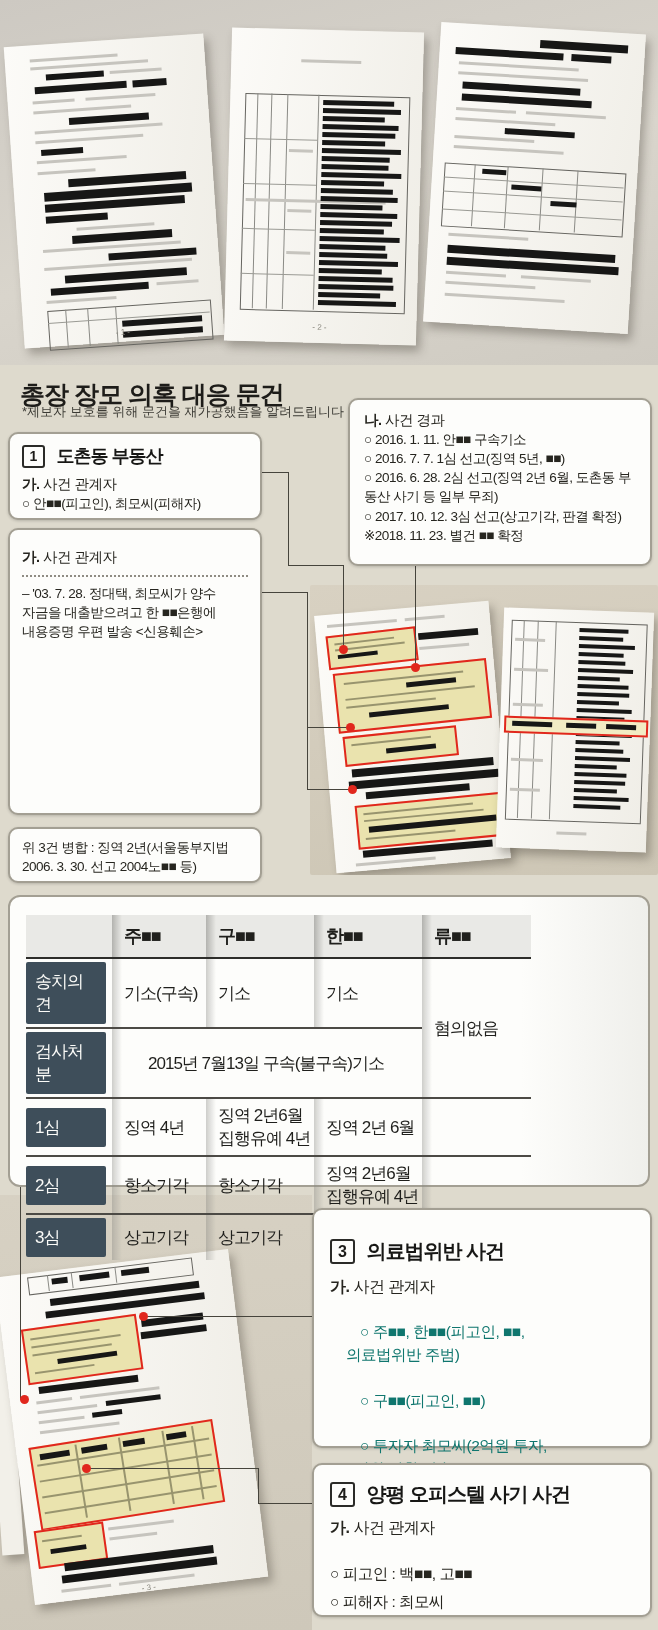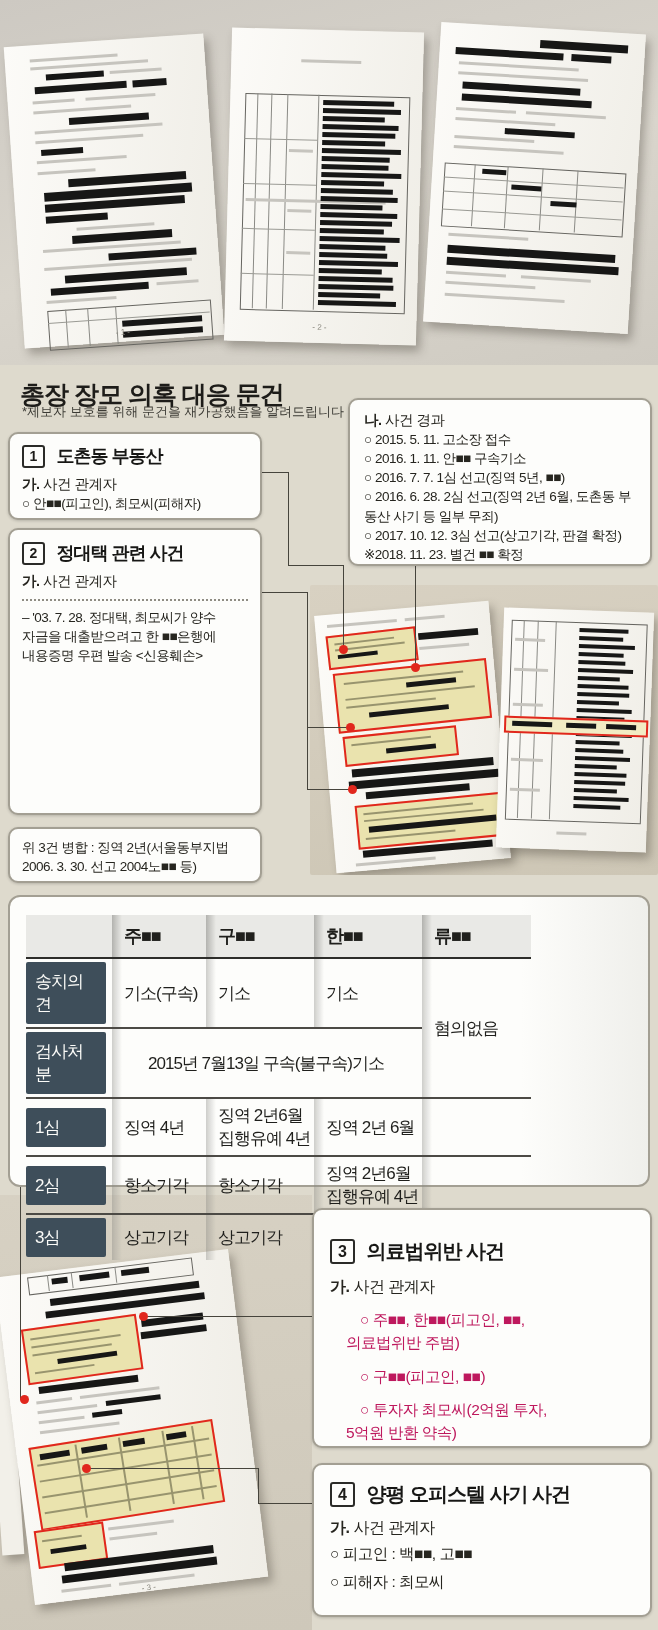--- a/index.html
+++ b/index.html
@@ -41,23 +41,23 @@
   .badge{display:inline-block;border:2px solid #2b2b28;border-radius:3px;min-width:19px;
        height:19px;line-height:19px;text-align:center;font-weight:bold;font-size:14px;
        margin-right:7px;vertical-align:1px;color:#1d1c19;}
   .btitle{font-weight:bold;font-size:18px;color:#171715;letter-spacing:-1px;}
   .btitle2{font-weight:bold;font-size:20px;color:#171715;letter-spacing:-1px;}
   .sec{font-size:14.5px;color:#26251f;margin-top:7px;letter-spacing:-0.5px;}
   .sec b{font-weight:bold;}
   .body{font-size:13.5px;line-height:1.42;color:#26251f;white-space:pre-line;letter-spacing:-0.5px;}
   .note{background:#e6e4dc;border-radius:4px;padding:4px 7px;margin:6px -4px;}
   .dotted{border-top:2px dotted #8f8c83;margin:8px 0 7px 0;}
-  .blist{font-size:15.5px;line-height:1.5;color:#be185d;white-space:pre-line;
-       letter-spacing:-0.5px;padding-left:16px;text-indent:14px;margin-top:10px;}
-  .blist2{font-size:15.5px;line-height:1.65;color:#26251f;white-space:pre-line;letter-spacing:-0.5px;margin-top:2px;}
+  .blist{font-size:15.5px;line-height:1.5;color:#0f766e;white-space:pre-line;
+       letter-spacing:-0.5px;padding-left:16px;text-indent:14px;margin-top:22px;}
+  .blist2{font-size:15.5px;line-height:1.65;color:#26251f;white-space:pre-line;letter-spacing:-0.5px;margin-top:22px;}
   
   .tablebox{position:absolute;left:8px;top:895px;width:642px;height:292px;
        background:linear-gradient(90deg,#fdfdfb 80%,#efefeb 100%);border:2px solid #a39f93;
        border-radius:12px;box-sizing:border-box;padding:18px 0 0 16px;z-index:2;}
   table.ct{border-collapse:collapse;table-layout:fixed;width:505px;}
   .ct th,.ct td{vertical-align:middle;text-align:left;font-weight:normal;
        font-size:17px;color:#1f1f1c;letter-spacing:-1px;white-space:pre-line;}
   .ct .hcell{background:linear-gradient(90deg,rgba(135,135,130,.55) 0,rgba(135,135,130,0) 10px),#e9e9e6;
        height:40px;padding-left:12px;font-weight:bold;font-size:18px;}
   .ct .corner{background:#e9e9e6;}
@@ -218,33 +218,28 @@
   <div>
     <span class="badge">1</span>
     <span class="btitle">도촌동 부동산</span>
   </div>
   <div class="sec"><b>가.</b> <span>사건 관계자</span></div>
   <div class="body">○ 안■■(피고인), 최모씨(피해자)</div>
 </div>
 
 <div class="infobox" style="left:348px;top:398px;width:304px;height:168px;padding:11px 14px;">
   <div class="sec" style="margin-top:0;"><b>나.</b> <span>사건 경과</span></div>
-  <div class="body">○ 2015. 5. 11. 고소장 접수</div>
   <div class="body">○ 2016. 1. 11. 안■■ 구속기소</div>
   <div class="body">○ 2016. 7. 7. 1심 선고(징역 5년, ■■)</div>
   <div class="body">○ 2016. 6. 28. 2심 선고(징역 2년 6월, 도촌동 부동산 사기 등 일부 무죄)</div>
   <div class="body">○ 2017. 10. 12. 3심 선고(상고기각, 판결 확정)</div>
   <div class="body">※2018. 11. 23. 별건 ■■ 확정</div>
 </div>
 
 <div class="infobox" style="left:8px;top:528px;width:254px;height:287px;padding:11px 12px;">
-  <div>
-    <span class="badge">2</span>
-    <span class="btitle">정대택 관련 사건</span>
-  </div>
   <div class="sec"><b>가.</b> <span>사건 관계자</span></div>
   <div class="dotted"></div>
   <div class="body">– '03. 7. 28. 정대택, 최모씨가 양수
 자금을 대출받으려고 한 ■■은행에
 내용증명 우편 발송 &lt;신용훼손&gt;</div>
 </div>
 
 <div class="infobox" style="left:8px;top:827px;width:254px;height:56px;padding:9px 12px;">
   <div class="body">위 3건 병합 : 징역 2년(서울동부지법
 2006. 3. 30. 선고 2004노■■ 등)</div>

